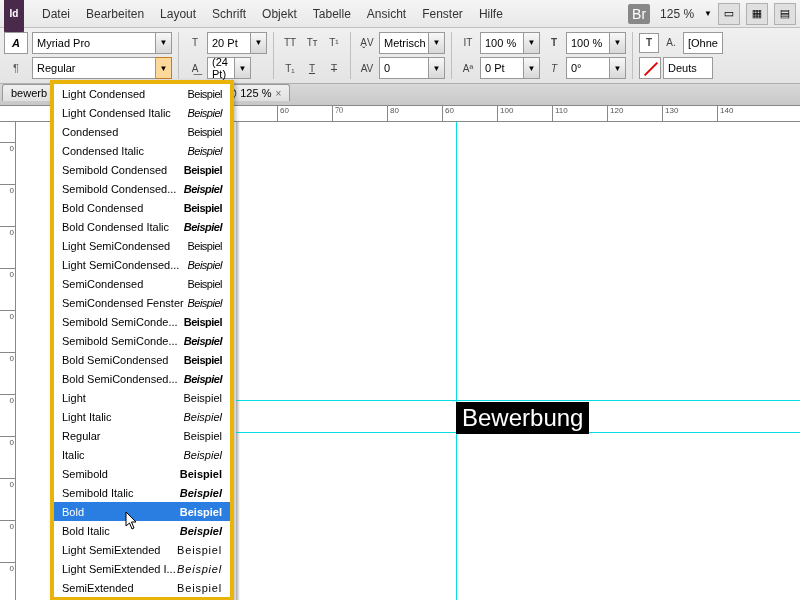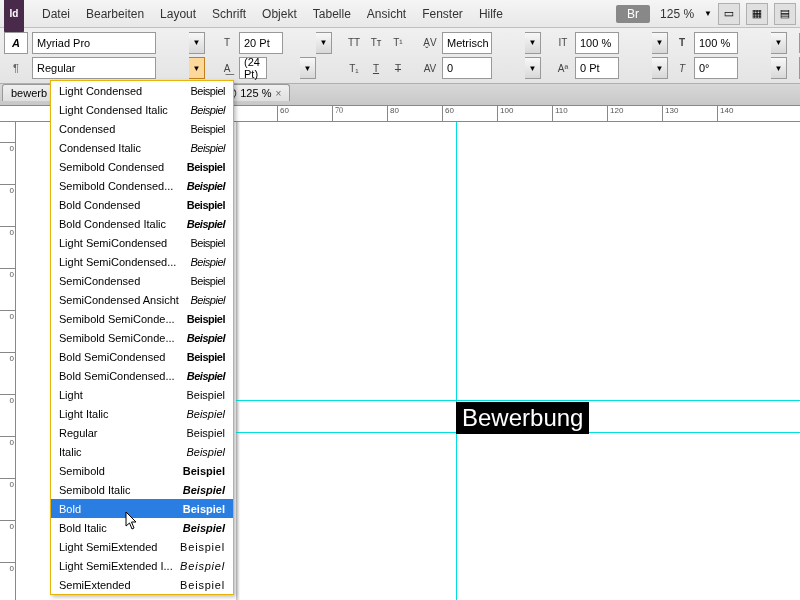--- a/index.html
+++ b/index.html
@@ -1,29 +1,29 @@
 <!DOCTYPE html>
 <html><head>
 <meta charset="utf-8">
 <style>
 * { margin: 0; padding: 0; box-sizing: border-box; font-family: "Segoe UI", Tahoma, sans-serif; }
 body { background: #fff; width: 800px; height: 600px; overflow: hidden; position: relative; }
 .menubar { height: 28px; background: linear-gradient(#f5f5f5, #e8e8e8); border-bottom: 1px solid #c0c0c0; display: flex; align-items: center; padding: 0 4px; gap: 2px; font-size: 12px; }
 .app-icon { width: 20px; height: 38px; background: #4a2a4a; color: #fff; font-size: 10px; font-weight: bold; display: flex; align-items: center; justify-content: center; border-radius: 2px; margin-right: 8px; }
 .menu-item { padding: 4px 8px; cursor: default; color: #333; }
 .menubar-right { margin-left: auto; display: flex; align-items: center; gap: 6px; }
-.br-badge { background: #888; color: #fff; font-size: 12px; padding: 2px 11px; border-radius: 2px; }
+.br-badge { background: #888; color: #fff; font-size: 14px; padding: 2px 4px; border-radius: 2px; }
 .zoom-label { font-size: 12px; color: #333; padding: 0 4px; }
 .tb-icon { width: 22px; height: 22px; background: #e0e0e0; border: 1px solid #b0b0b0; display: flex; align-items: center; justify-content: center; font-size: 11px; }
 
 .ctrlbar { height: 56px; background: linear-gradient(#f0f0f0, #e4e4e4); border-bottom: 1px solid #b0b0b0; display: flex; gap: 4px; padding: 2px 4px; font-size: 11px; }
 .ctrl-col { display: flex; flex-direction: column; justify-content: space-around; }
 .a-box { width: 24px; height: 22px; border: 1px solid #999; background: #fff; display: flex; align-items: center; justify-content: center; font-weight: bold; font-style: italic; }
 .para-icon { width: 24px; height: 22px; display: flex; align-items: center; justify-content: center; color: #666; }
-.dd { display: flex; align-items: center; height: 22px; gap: 33px; }
+.dd { display: flex; align-items: center; height: 22px; }
 .dd-input { background: #fff; border: 1px solid #999; height: 22px; padding: 0 4px; font-size: 11px; display: flex; align-items: center; }
 .dd-btn { width: 16px; height: 22px; background: linear-gradient(#f8f8f8,#d8d8d8); border: 1px solid #999; border-left: none; display: flex; align-items: center; justify-content: center; font-size: 8px; }
 .dd-btn.open { background: #fcd89a; border-color: #c08020; }
 .sep { width: 1px; background: #c0c0c0; margin: 2px 2px; }
 .tool-icon { width: 20px; height: 20px; border: 1px solid transparent; display: flex; align-items: center; justify-content: center; font-size: 10px; color: #444; }
 .tool-row { display: flex; gap: 2px; align-items: center; }
 .lang-label { background: #fff; border: 1px solid #999; height: 22px; padding: 6px 4px; font-size: 11px; display: flex; align-items: center; }
 
 .tabbar { height: 22px; background: linear-gradient(#d8d8d8,#c8c8c8); border-bottom: 1px solid #888; display: flex; align-items: flex-start; font-size: 11px; padding-left: 2px; }
 .tab { background: linear-gradient(#f0f0f0,#e0e0e0); border: 1px solid #999; border-bottom: none; padding: 2px 8px; margin-right: 2px; border-radius: 3px 3px 0 0; display: flex; align-items: center; gap: 4px; }
@@ -33,21 +33,21 @@
 .ruler-h .tick { position: absolute; top: 0; height: 16px; border-left: 1px solid #888; padding-left: 2px; margin-left: 12px; }
 .ruler-v { width: 16px; background: #fff; border-right: 1px solid #888; position: absolute; left: 0; top: 122px; bottom: 0; font-size: 8px; color: #555; }
 .ruler-v .tick { position: absolute; left: 0; width: 16px; border-top: 1px solid #888; padding-top: 1px; text-align: right; padding-right: 2px; }
 
 .canvas { position: absolute; left: 16px; top: 122px; right: 0; bottom: 0; background: #fff; }
 .paste-edge { position: absolute; left: 220px; top: 0; bottom: 0; width: 4px; background: linear-gradient(to right, rgba(0,0,0,0.25), rgba(0,0,0,0)); }
 .guide-v { position: absolute; top: 0; bottom: 0; width: 1px; background: #00e0e0; }
 .guide-h { position: absolute; left: 220px; right: 0; height: 1px; background: #00e0e0; }
 .text-sel { position: absolute; background: #000; color: #fff; font-family: "Myriad Pro", Arial, sans-serif; font-size: 24px; padding: 2px 6px; }
 
-.dropdown { position: absolute; left: 50px; top: 80px; width: 184px; background: #fff; border: 1px solid #eab308; box-shadow: 2px 2px 4px rgba(0,0,0,0.25); font-size: 11px; z-index: 50; }
+.dropdown { position: absolute; left: 50px; top: 80px; width: 184px; background: #fff; border: 4px solid #eab308; box-shadow: 2px 2px 4px rgba(0,0,0,0.25); font-size: 11px; z-index: 50; }
 .dropdown .row { display: flex; justify-content: space-between; padding: 2px 8px; height: 19px; align-items: center; cursor: default; }
 .dropdown .row.sel { background: #2a7de1; color: #fff; }
 .dropdown .sample { font-family: "Myriad Pro", Arial, sans-serif; font-size: 11px; }
 .w300{font-weight:300}.w400{font-weight:400}.w600{font-weight:600}.w700{font-weight:700}
 .it{font-style:italic}.cond{letter-spacing:-0.5px}.ext{letter-spacing:0.8px}
 
 .cursor-arrow { position: absolute; width: 14px; height: 18px; z-index: 60; pointer-events: none; }
 .red-slash { position: relative; width: 22px; height: 22px; border: 1px solid #999; background: #fff; }
 .red-slash::after { content: ""; position: absolute; left: 2px; top: 10px; width: 18px; height: 2px; background: #d00; transform: rotate(-45deg); }
 </style>
@@ -280,21 +280,21 @@
     </div>
     <div class="row">
       <span>Light SemiCondensed...</span>
       <span class="sample w300 it cond">Beispiel</span>
     </div>
     <div class="row">
       <span>SemiCondensed</span>
       <span class="sample w400 cond">Beispiel</span>
     </div>
     <div class="row">
-      <span>SemiCondensed Ansicht</span>
+      <span>SemiCondensed Fenster</span>
       <span class="sample w400 it cond">Beispiel</span>
     </div>
     <div class="row">
       <span>Semibold SemiConde...</span>
       <span class="sample w600 cond">Beispiel</span>
     </div>
     <div class="row">
       <span>Semibold SemiConde...</span>
       <span class="sample w600 it cond">Beispiel</span>
     </div>

